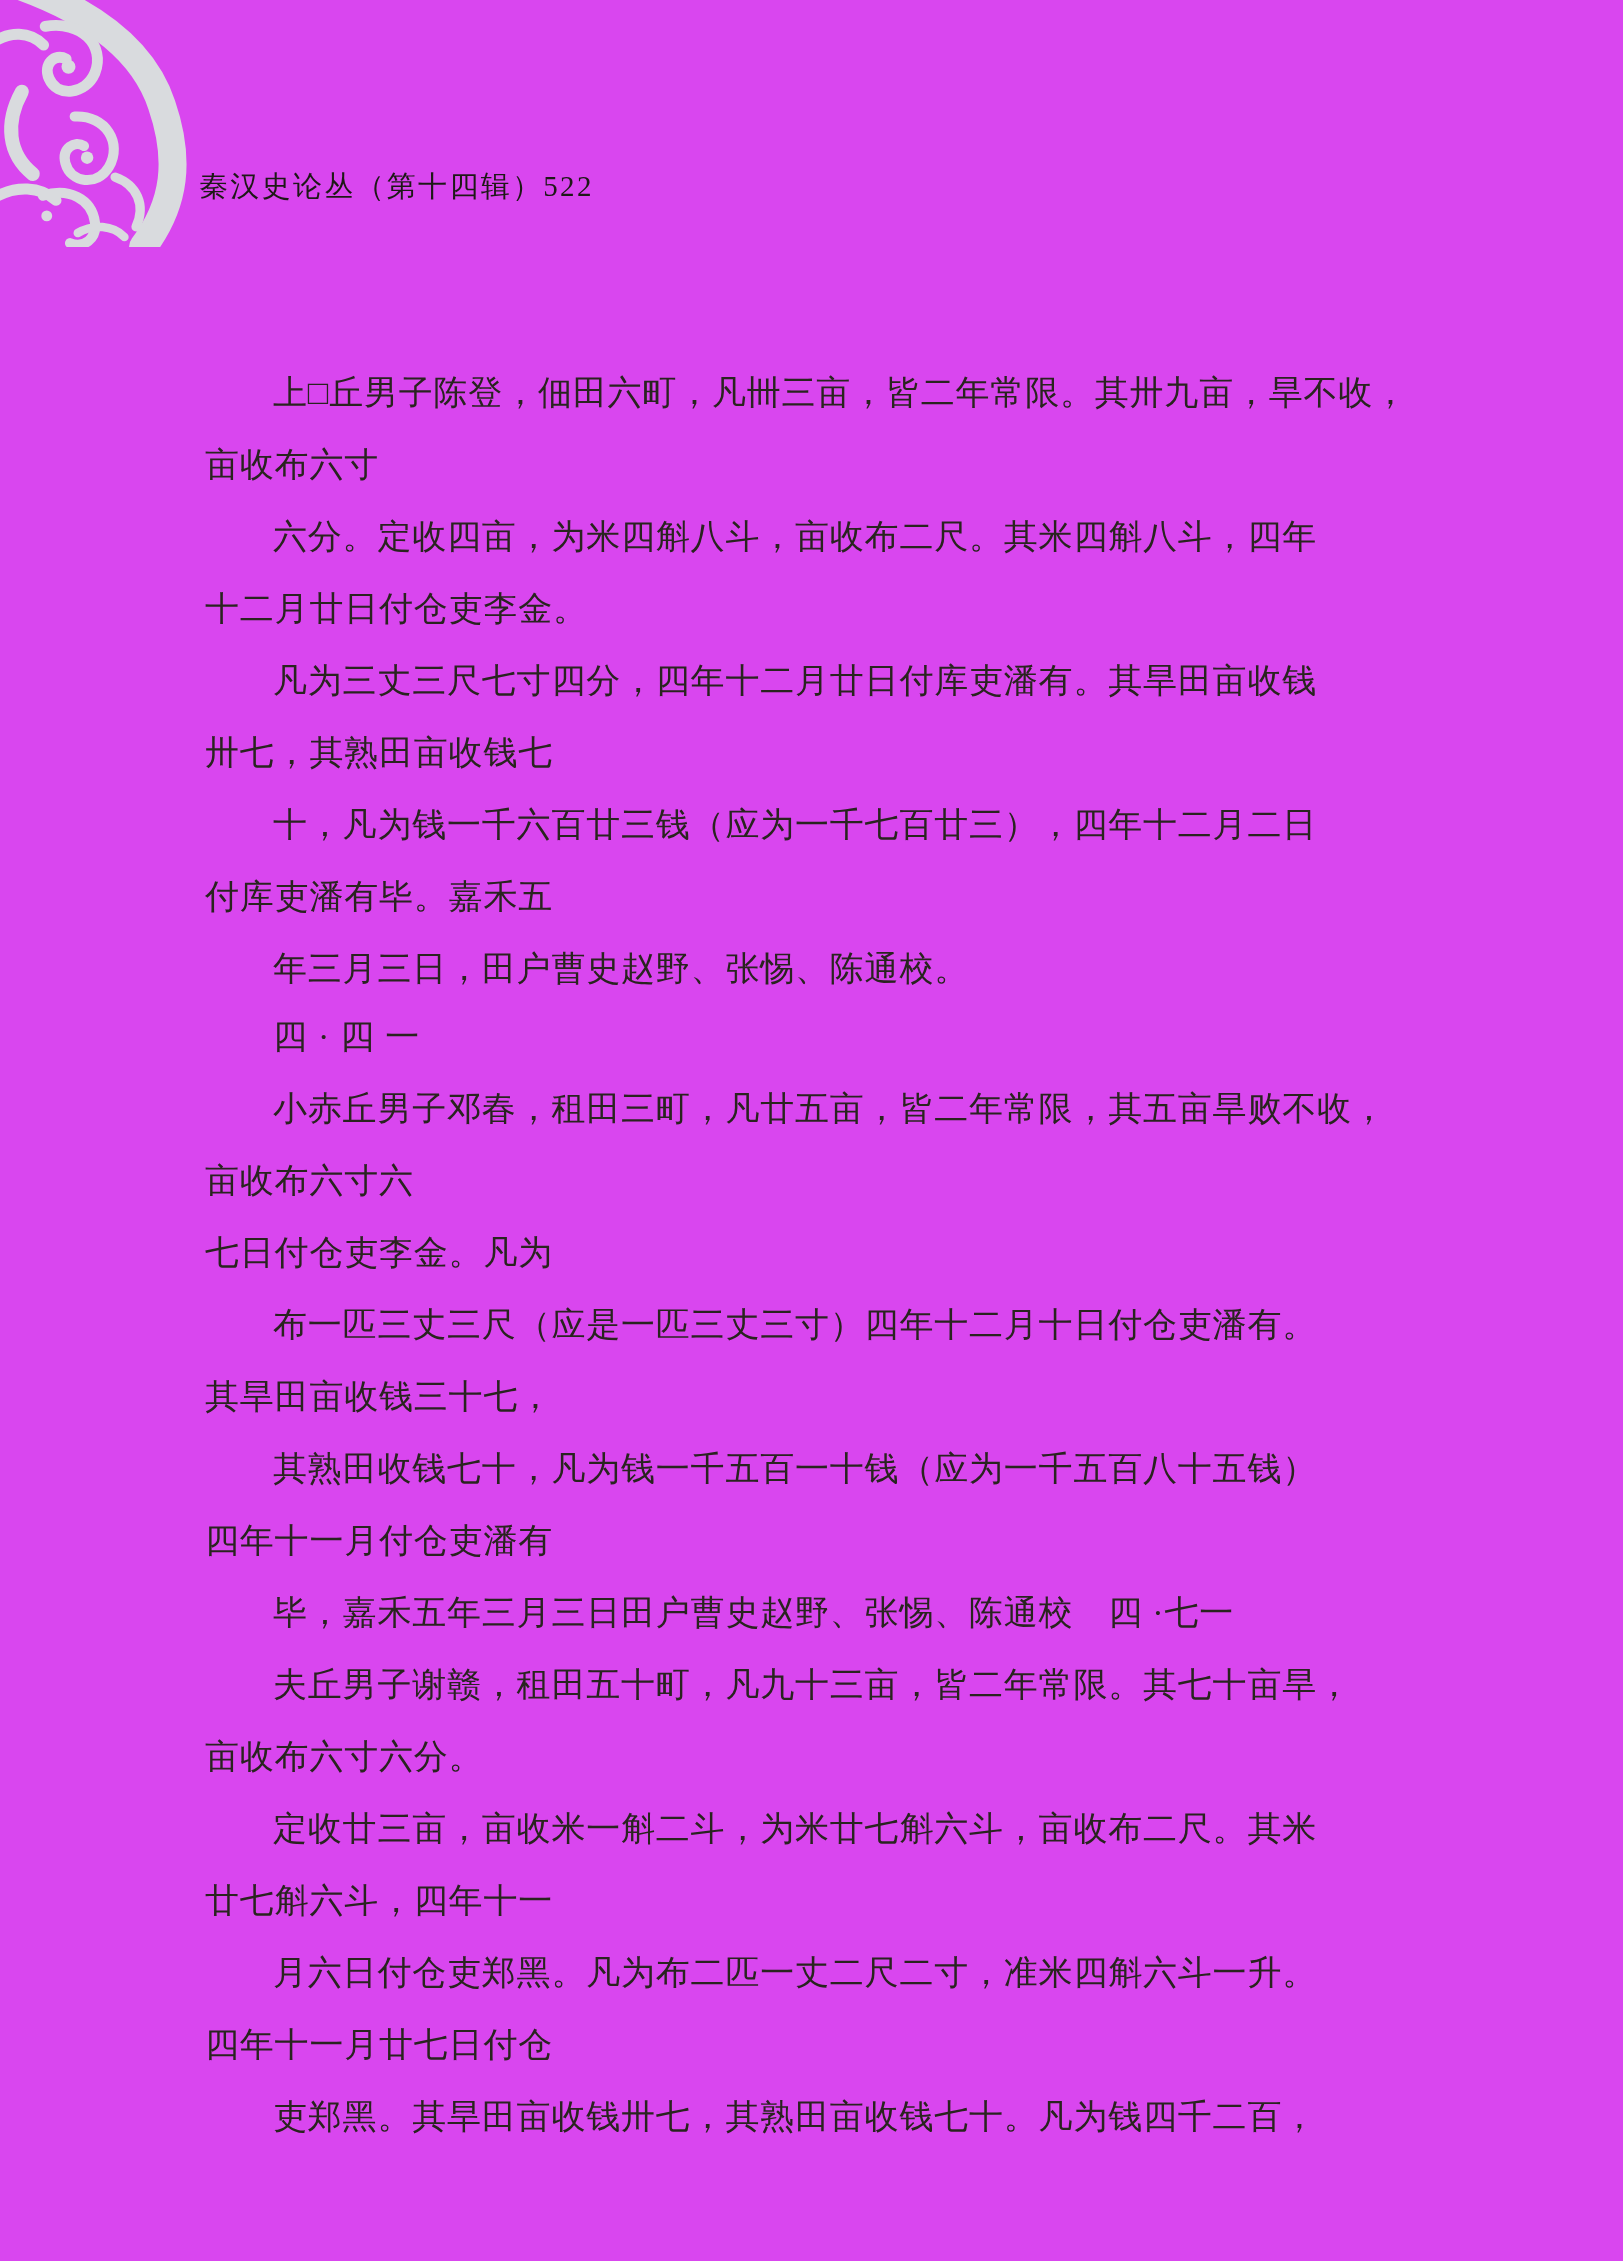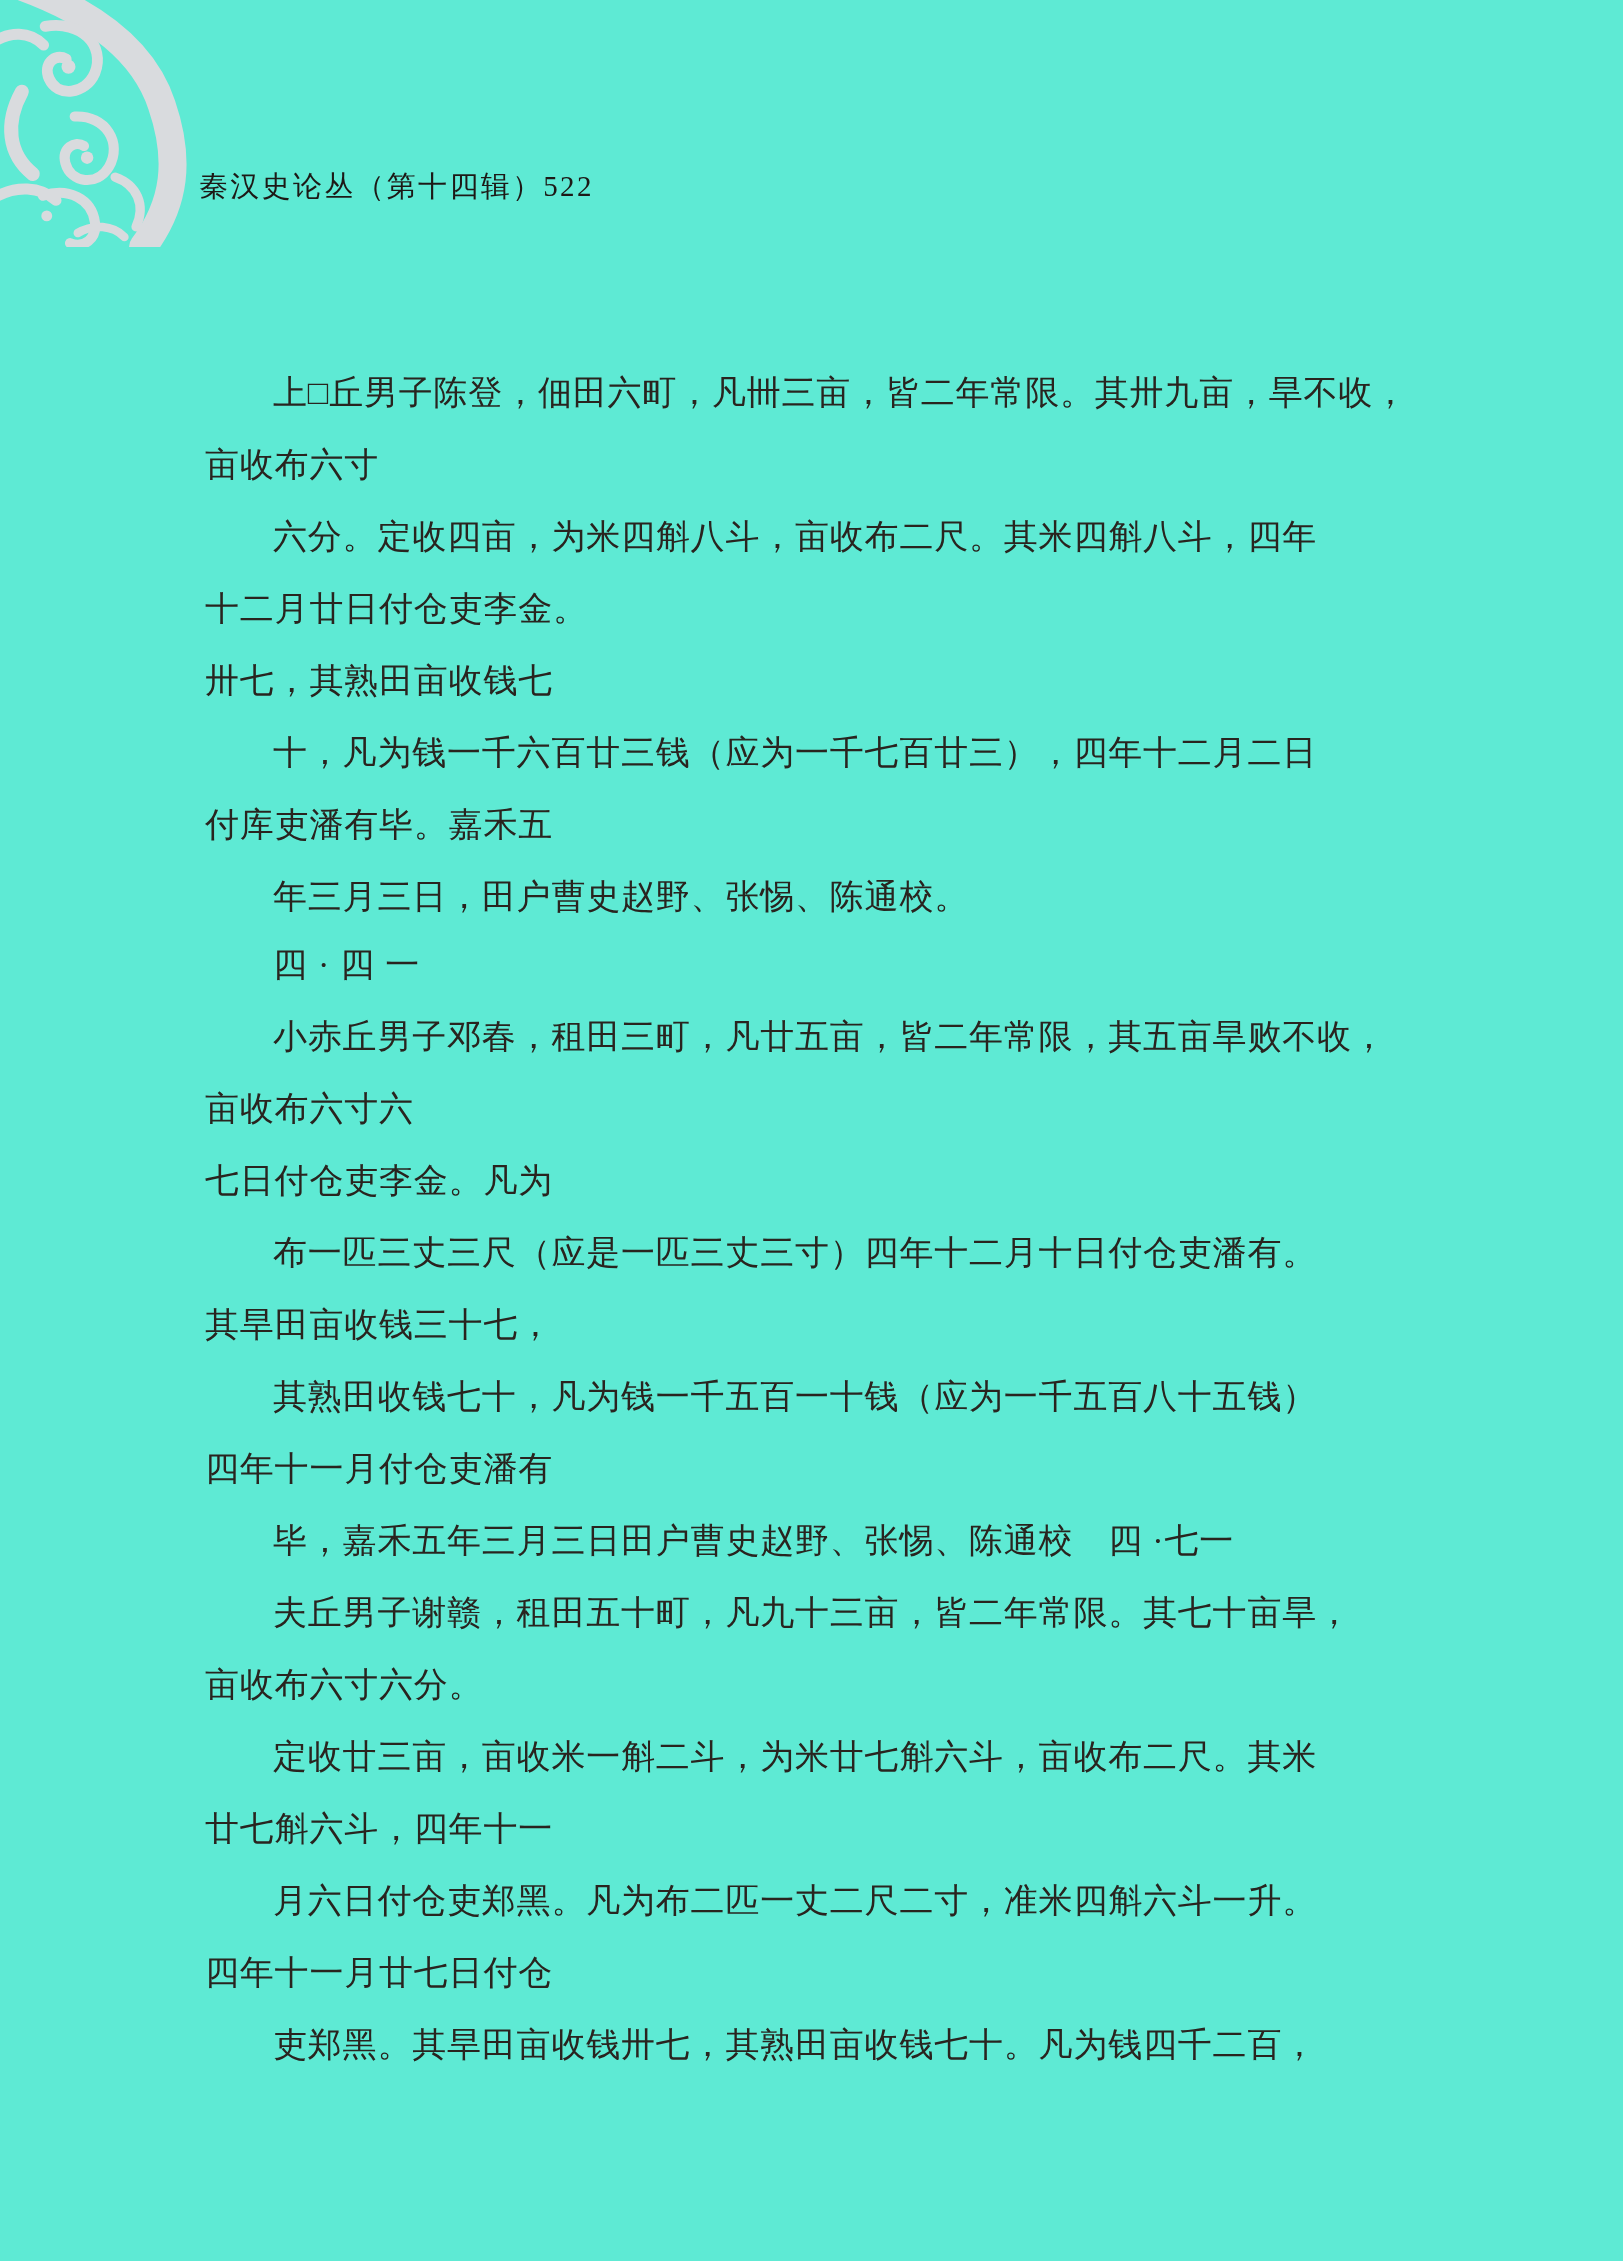--- a/index.html
+++ b/index.html
@@ -1,20 +1,20 @@
 <!DOCTYPE html>
 <html style="font-size:12.5px"><head>
 <meta charset="utf-8">
 <style>
   html,body{margin:0;padding:0;background:#9a9a9a;}
   .page{
     position:relative;
     width:1623px;height:2261px;
     margin:0 auto;
-    background:#5eead4;
+    background:#d946ef;
     overflow:hidden;
     font-family:"Liberation Serif","DejaVu Serif",serif;
     color:#29241f;
   }
   .ornament{
     position:absolute;left:0;top:0;
     width:196px;height:247px;
   }
   .running-head{
     position:absolute;
@@ -73,20 +73,21 @@
     </g>
   </svg>
 
   <div class="running-head">秦汉史论丛（第十四辑）522</div>
 
   <div class="body-text">
     <p class="ln indent">上□丘男子陈登，佃田六町，凡卌三亩，皆二年常限。其卅九亩，旱不收，</p>
     <p class="ln">亩收布六寸</p>
     <p class="ln indent">六分。定收四亩，为米四斛八斗，亩收布二尺。其米四斛八斗，四年</p>
     <p class="ln">十二月廿日付仓吏李金。</p>
+    <p class="ln indent">凡为三丈三尺七寸四分，四年十二月廿日付库吏潘有。其旱田亩收钱</p>
     <p class="ln">卅七，其熟田亩收钱七</p>
     <p class="ln indent">十，凡为钱一千六百廿三钱（应为一千七百廿三），四年十二月二日</p>
     <p class="ln">付库吏潘有毕。嘉禾五</p>
     <p class="ln indent with-marker">
       <span>年三月三日，田户曹史赵野、张惕、陈通校。</span>
       <span class="marker">四·四一</span>
     </p>
     <p class="ln indent">小赤丘男子邓春，租田三町，凡廿五亩，皆二年常限，其五亩旱败不收，</p>
     <p class="ln">亩收布六寸六</p>
     <p class="ln">七日付仓吏李金。凡为</p>

